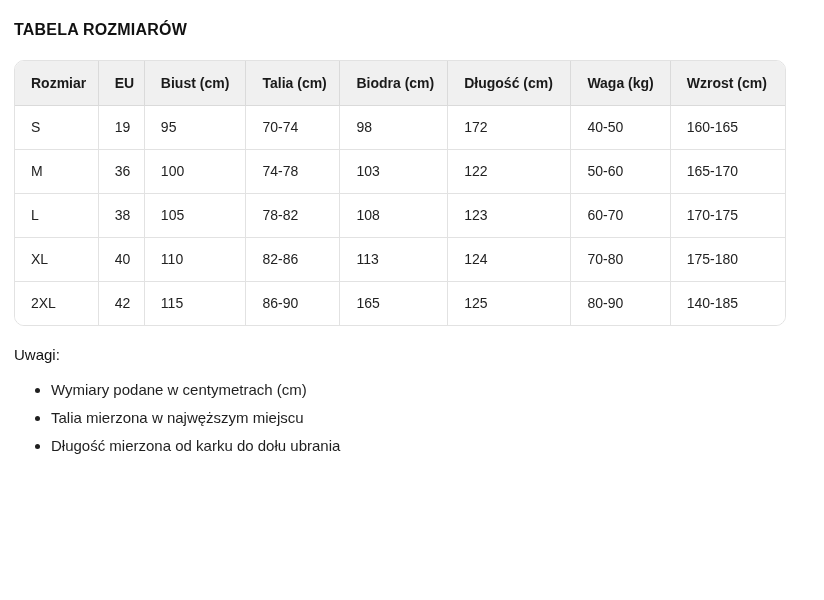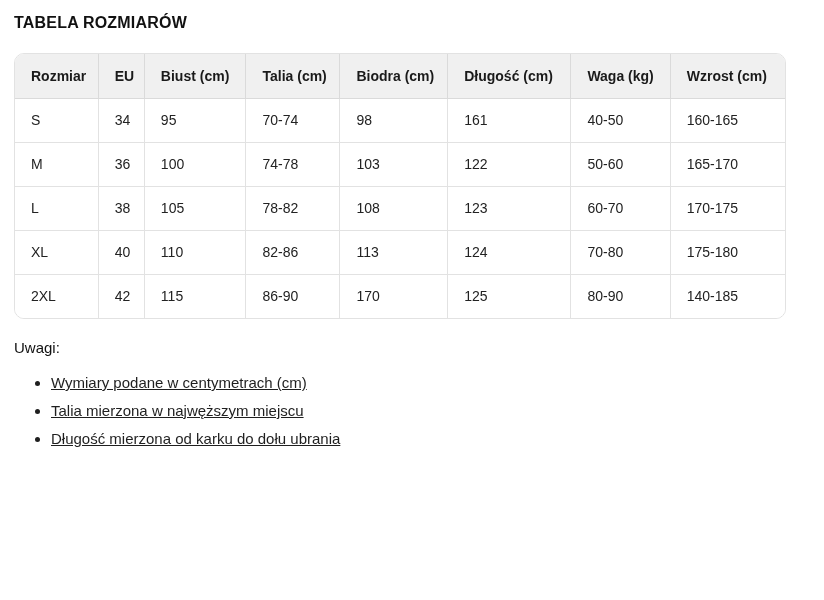--- a/index.html
+++ b/index.html
@@ -4,21 +4,21 @@
 <style>
   * { margin: 0; padding: 0; box-sizing: border-box; }
   html, body {
     width: 824px;
     height: 600px;
     background: #ffffff;
     font-family: "Liberation Sans", "DejaVu Sans", sans-serif;
     color: #1f1f1f;
   }
   .page {
-    padding: 14px 12px 0 14px;
+    padding: 21px 12px 0 14px;
   }
   .page-title {
     font-size: 16px;
     font-weight: 700;
     color: #111111;
     letter-spacing: 0.2px;
     margin-bottom: 21px;
   }
   .table-wrap {
     width: 772px;
@@ -75,21 +75,20 @@
     margin-bottom: 13px;
   }
   .notes-list {
     list-style: disc;
     padding-left: 37px;
   }
   .notes-list li {
     font-size: 15px;
     line-height: 28px;
     color: #1f1f1f;
-    text-decoration: underline;
   }
 </style>
 </head>
 <body>
 
 <div class="page">
 
   <div class="page-title">TABELA ROZMIARÓW</div>
 
   <div class="table-wrap">
@@ -112,25 +111,25 @@
             <th>Talia (cm)</th>
             <th>Biodra (cm)</th>
             <th>Długość (cm)</th>
             <th>Waga (kg)</th>
             <th>Wzrost (cm)</th>
           </tr>
       </thead>
       <tbody id="table-body">
           <tr>
             <td>S</td>
-            <td>34</td>
+            <td>19</td>
             <td>95</td>
             <td>70-74</td>
             <td>98</td>
-            <td>161</td>
+            <td>172</td>
             <td>40-50</td>
             <td>160-165</td>
           </tr>
           <tr>
             <td>M</td>
             <td>36</td>
             <td>100</td>
             <td>74-78</td>
             <td>103</td>
             <td>122</td>
@@ -155,21 +154,21 @@
             <td>113</td>
             <td>124</td>
             <td>70-80</td>
             <td>175-180</td>
           </tr>
           <tr>
             <td>2XL</td>
             <td>42</td>
             <td>115</td>
             <td>86-90</td>
-            <td>170</td>
+            <td>165</td>
             <td>125</td>
             <td>80-90</td>
             <td>140-185</td>
           </tr>
         </tbody>
     </table>
   </div>
 
   <div class="notes">
     <div class="notes-heading">Uwagi:</div>

